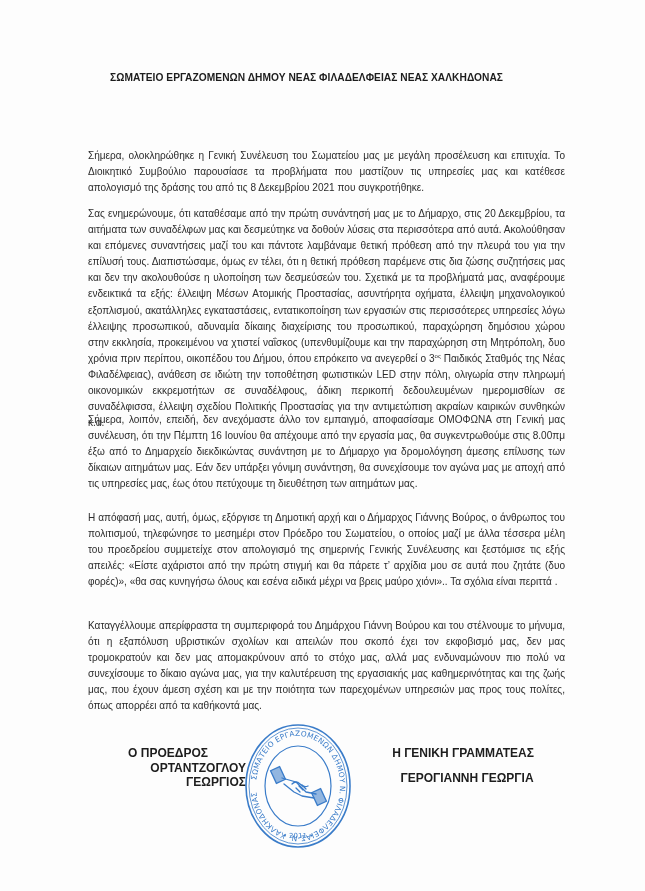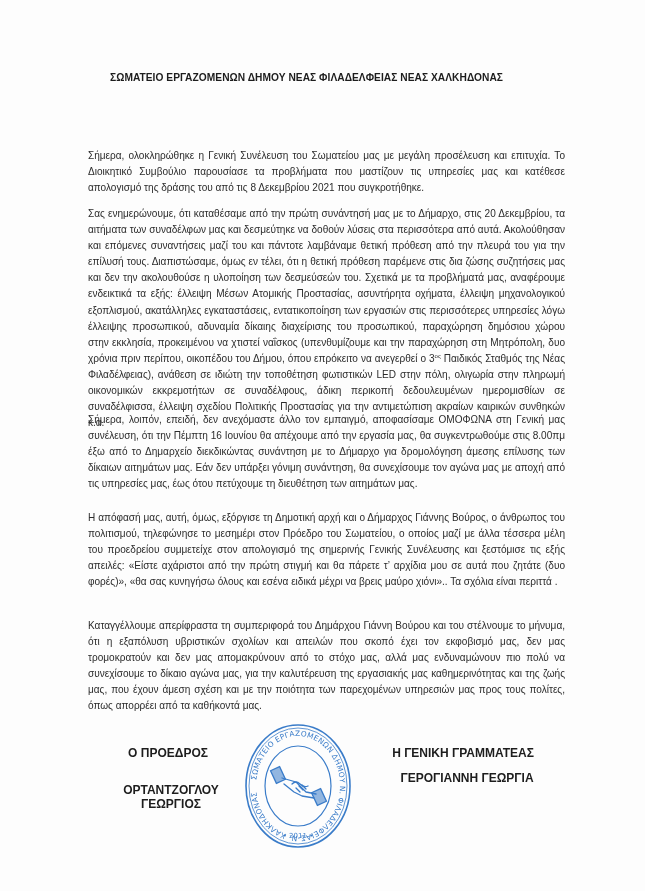--- a/index.html
+++ b/index.html
@@ -12,21 +12,21 @@
   .hdr3 { top: 123px; }
   .para { position: absolute; left: 88px; width: 477px; font-family: Liberation Sans, sans-serif; font-size: 10.05px; line-height: 16.1px; color: #2b2b2b; text-align: justify; }
   .p1 { top: 148px; }
   .p2 { top: 206px; }
   .p3 { top: 412px; }
   .p4 { top: 510px; }
   .p5 { top: 618px; }
   .para sup { font-size: 6px; line-height: 0; }
   .sig { position: absolute; font-family: "Liberation Sans", sans-serif; font-weight: bold; font-size: 12px; color: #1d1d1d; text-align: center; }
   .sig-left-title { left: 108px; width: 120px; top: 746px; }
-  .sig-left-name { left: 96px; width: 150px; top: 783px; }
+  .sig-left-name { left: 96px; width: 150px; top: 761px; text-align: right; }
   .sig-right-title { left: 388px; width: 150px; top: 746px; }
   .sig-right-name { left: 392px; width: 150px; top: 771px; text-align: center; }
   .stamp { position: absolute; left: 244px; top: 722px; width: 108px; height: 128px; }
 </style>
 </head>
 <body>
 
 <div class="page">
 
   <div class="hdr hdr1">ΣΩΜΑΤΕΙΟ ΕΡΓΑΖΟΜΕΝΩΝ ΔΗΜΟΥ ΝΕΑΣ ΦΙΛΑΔΕΛΦΕΙΑΣ ΝΕΑΣ ΧΑΛΚΗΔΟΝΑΣ</div>

